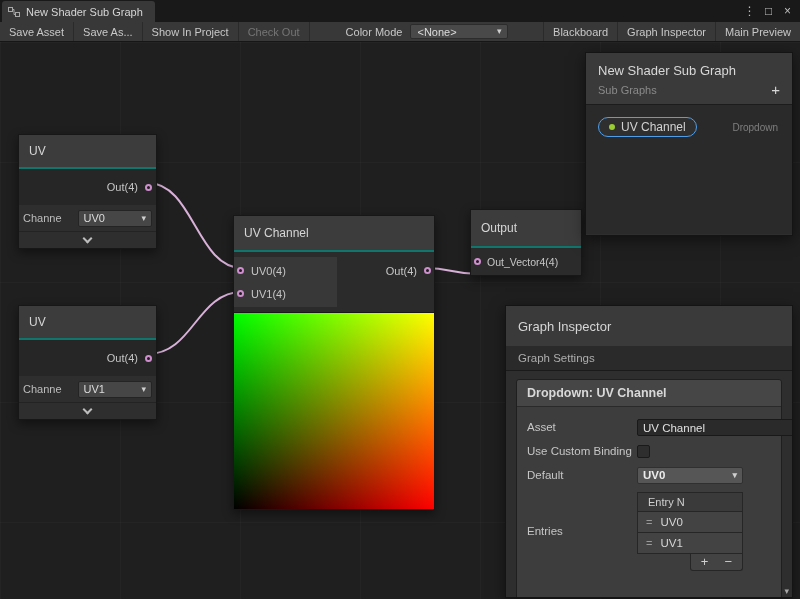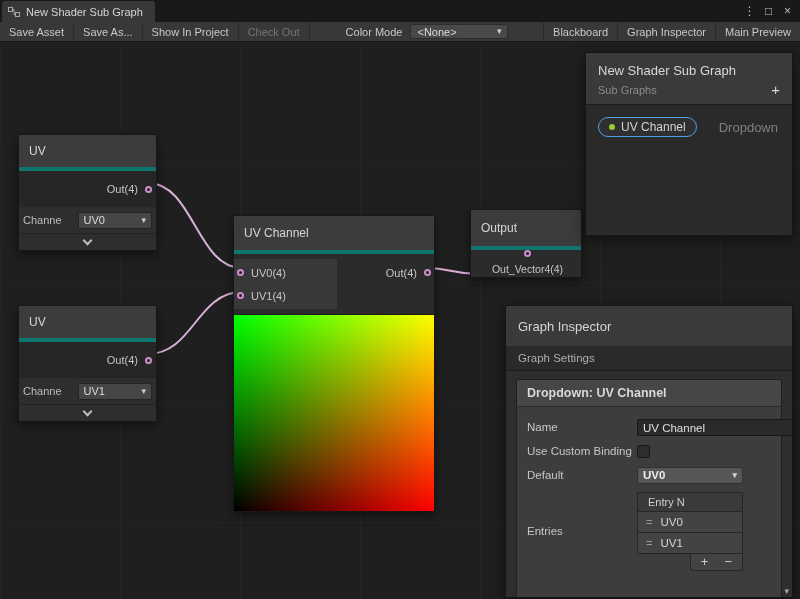--- a/index.html
+++ b/index.html
@@ -40,21 +40,21 @@
     background-image:
       linear-gradient(rgba(255,255,255,0.025) 1px, transparent 1px),
       linear-gradient(90deg, rgba(255,255,255,0.025) 1px, transparent 1px);
     background-size:120px 120px;
     overflow:hidden;
   }
   .edges { position:absolute; left:0; top:0; pointer-events:none; }
 
   
   .node { position:absolute; background:#2b2b2b; border:1px solid #171717; box-shadow:0 4px 10px rgba(0,0,0,.45); }
-  .node-header { background:#3c3c3c; color:#d6d6d6; font-size:12px; border-bottom:4px solid #0f766e; }
+  .node-header { background:#3c3c3c; color:#d6d6d6; font-size:12px; border-bottom:2px solid #0f766e; }
   .port { width:7px; height:7px; border:2px solid #cf8fcf; border-radius:50%; background:#1e1e1e; flex:none; }
   .port-row { display:flex; align-items:center; font-size:11px; color:#c6c6c6; }
 
   .uv-node { width:139px; }
   .uv-node .node-header { padding:9px 10px; }
   .uv-node .port-row.out { height:36px; justify-content:flex-end; gap:7px; padding-right:4px; background:#262626; }
   .uv-node .ctrl-row { display:flex; align-items:center; gap:16px; padding:0 4px; height:26px; background:#2e2e2e; }
   .ctrl-label { color:#bdbdbd; }
   .mini-select {
     flex:1; display:flex; align-items:center; justify-content:space-between;
@@ -69,39 +69,39 @@
   .uvc-inputs { background:#383838; width:103px; padding:2px 0; }
   .uvc-inputs .port-row { height:23px; gap:7px; padding-left:3px; }
   .uvc-out { padding:2px 3px 0 0; }
   .uvc-out .port-row { height:23px; gap:7px; }
   .preview { height:197px; position:relative; border-top:1px solid #191919; background:#000; isolation:isolate; }
   .g-red  { position:absolute; inset:0; background:linear-gradient(to right,#000,#f00); }
   .g-green{ position:absolute; inset:0; background:linear-gradient(to top,#000,#0f0); mix-blend-mode:screen; }
 
   .output-node { width:112px; }
   .output-node .node-header { padding:11px 10px; }
-  .output-node .port-row { height:27px; gap:6px; padding-left:3px; font-size:10.5px; background:#2b2b2b;flex-direction:column; }
+  .output-node .port-row { height:27px; gap:6px; padding-left:3px; font-size:10.5px; background:#2b2b2b; }
 
   
   .panel { position:absolute; background:#2e2e2e; border:1px solid #141414; box-shadow:0 4px 14px rgba(0,0,0,.5); }
 
   .blackboard { left:585px; top:10px; width:208px; height:184px; }
   .bb-header { background:#3a3a3a; padding:10px 12px 8px; border-bottom:1px solid #1c1c1c; }
   .bb-title { font-size:13px; color:#d8d8d8; }
   .bb-subrow { display:flex; align-items:center; justify-content:space-between; margin-top:6px; }
   .bb-subtitle { color:#8a8a8a; font-size:11px; }
   .bb-add { color:#d8d8d8; font-size:15px; line-height:12px; cursor:default; }
   .bb-body { padding:12px 12px; background:#2a2a2a; height:calc(100% - 53px); }
   .bb-item-row { display:flex; align-items:center; justify-content:space-between; }
   .bb-pill {
     display:inline-flex; align-items:center; gap:6px; background:#2f2f2f;
     border:1px solid #4f9eea; border-radius:10px; padding:2px 10px; color:#d2d2d2; font-size:12px;
   }
   .dot { width:6px; height:6px; border-radius:50%; background:#9acd32; }
-  .bb-type { color:#7f7f7f; font-size:13px; margin-right:2px; }
+  .bb-type { color:#7f7f7f; font-size:10px; margin-right:2px; }
 
   .inspector { left:505px; top:263px; width:288px; height:293px; overflow:hidden; }
   .insp-header { background:#3a3a3a; padding:13px 12px 12px; font-size:13px; color:#d6d6d6; }
   .insp-tabs { display:flex; background:#2a2a2a; border-bottom:1px solid #1a1a1a; }
   .insp-tab { padding:6px 12px 4px; font-size:11.5px; color:#adadad; border-bottom:2px solid transparent; }
   .insp-tab.active { color:#e2e2e2; border-bottom-color:#4f9eea; }
   .insp-content { padding:8px 10px 0; height:100%; }
   .sub-panel { background:#3d3d3d; border:1px solid #1f1f1f; border-radius:3px 3px 0 0; height:100%; }
   .sub-header { background:#464646; padding:6px 10px; font-weight:bold; font-size:12.5px; color:#d8d8d8; border-bottom:1px solid #2a2a2a; border-radius:3px 3px 0 0; }
   .field-row { display:flex; align-items:center; padding:4px 38px 4px 10px; }
@@ -256,21 +256,21 @@
   <div class="panel inspector">
     <div class="insp-header">Graph Inspector</div>
     <div class="insp-tabs">
       <div class="insp-tab">Graph Settings</div>
     </div>
     <div class="insp-content">
       <div class="sub-panel">
         <div class="sub-header">Dropdown: UV Channel</div>
 
         <div class="field-row" style="margin-top:8px;">
-          <label>Name</label>
+          <label>Asset</label>
           <input class="text-input" value="UV Channel" style="">
         </div>
 
         <div class="field-row">
           <label>Use Custom Binding</label>
           <span class="checkbox"></span>
         </div>
 
         <div class="field-row">
           <label>Default</label>

